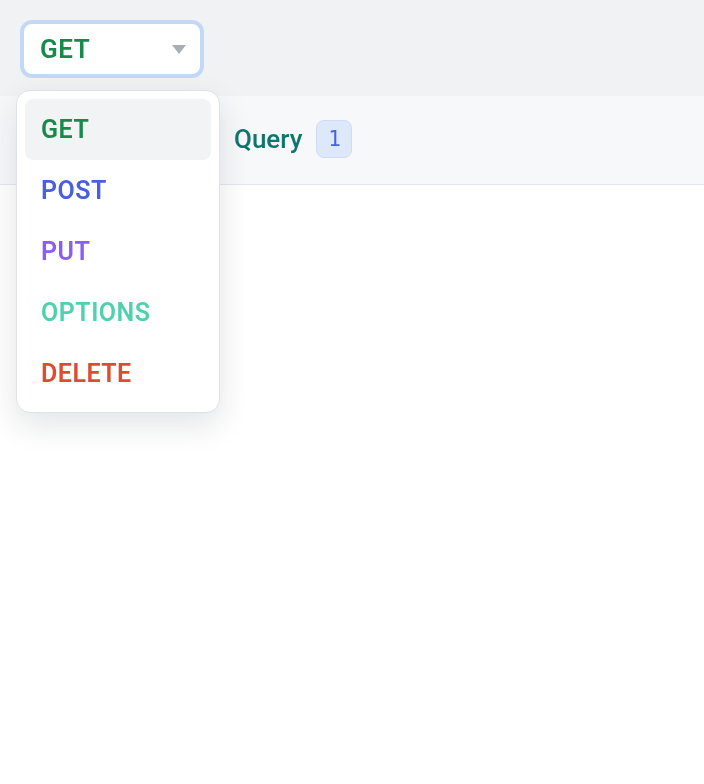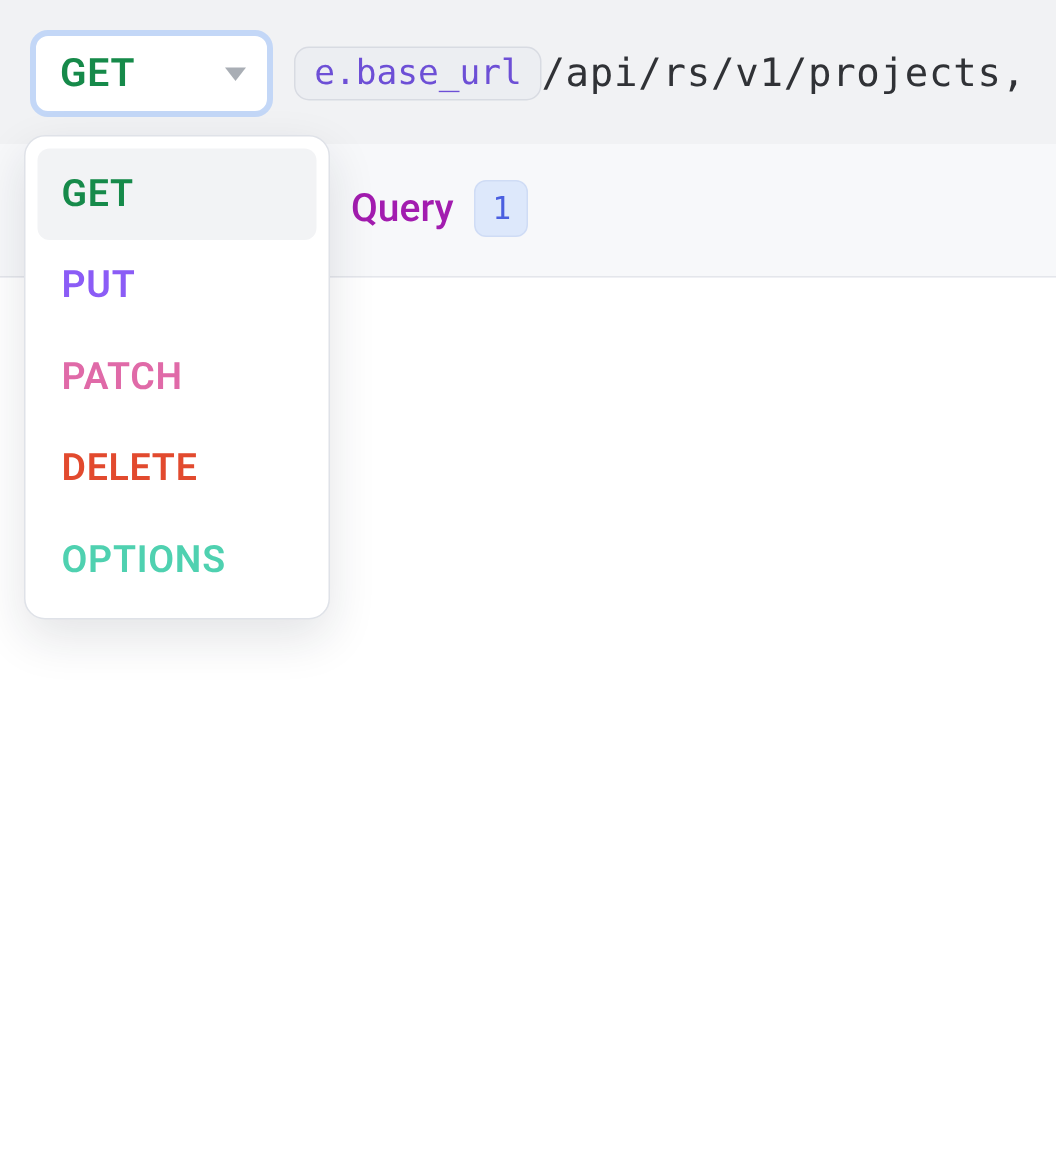--- a/index.html
+++ b/index.html
@@ -76,21 +76,21 @@
     }
     .tab {
       display: inline-flex;
       align-items: center;
       gap: 14px;
       cursor: pointer;
     }
     .tab-label {
       font-size: 26px;
       font-weight: 500;
-      color: #a21caf;
+      color: #0f766e;
     }
     .badge {
       display: inline-flex;
       align-items: center;
       justify-content: center;
       min-width: 36px;
       height: 38px;
       padding: 0 8px;
       border-radius: 8px;
       background: #dde8fb;
@@ -135,31 +135,27 @@
   </style>
 </head>
 <body>
 
 <div class="top-bar">
   <div class="method-select">
     <span class="method-select-label">GET</span>
     <span class="chevron"></span>
   </div>
 
-  <div class="url-wrap">
-    <span class="chip">e.base_url</span>
-    <span class="url-path">/api/rs/v1/projects,</span>
-  </div>
 
   <div class="dropdown" id="method-dropdown">
       <div class="dd-item c-get selected">GET</div>
+      <div class="dd-item c-post">POST</div>
       <div class="dd-item c-put">PUT</div>
-      <div class="dd-item c-patch">PATCH</div>
+      <div class="dd-item c-options">OPTIONS</div>
       <div class="dd-item c-delete">DELETE</div>
-      <div class="dd-item c-options">OPTIONS</div>
     </div>
 </div>
 
 <div class="tabs-row">
   <div class="spacer-tab"></div>
 
   <div class="tab">
     <span class="tab-label">Query</span>
     <span class="badge">1</span>
   </div>

